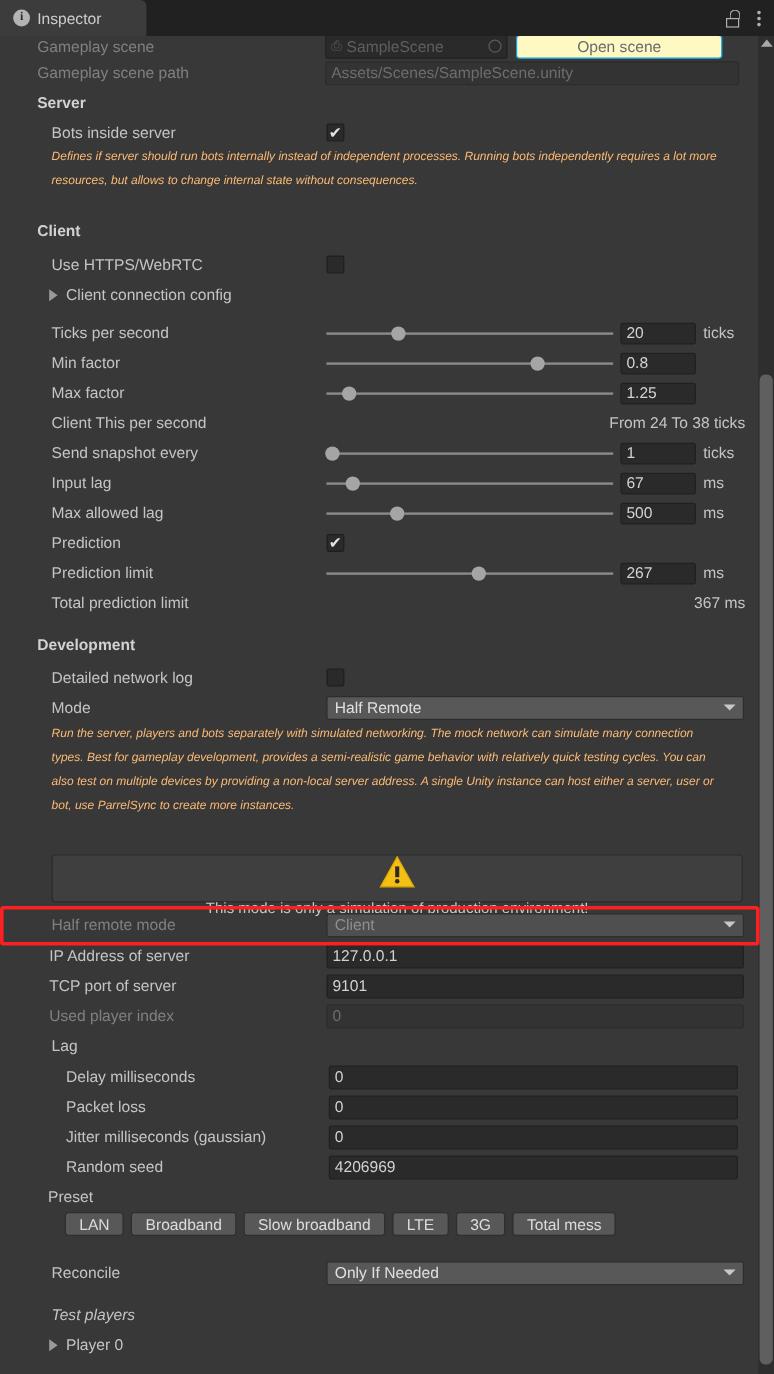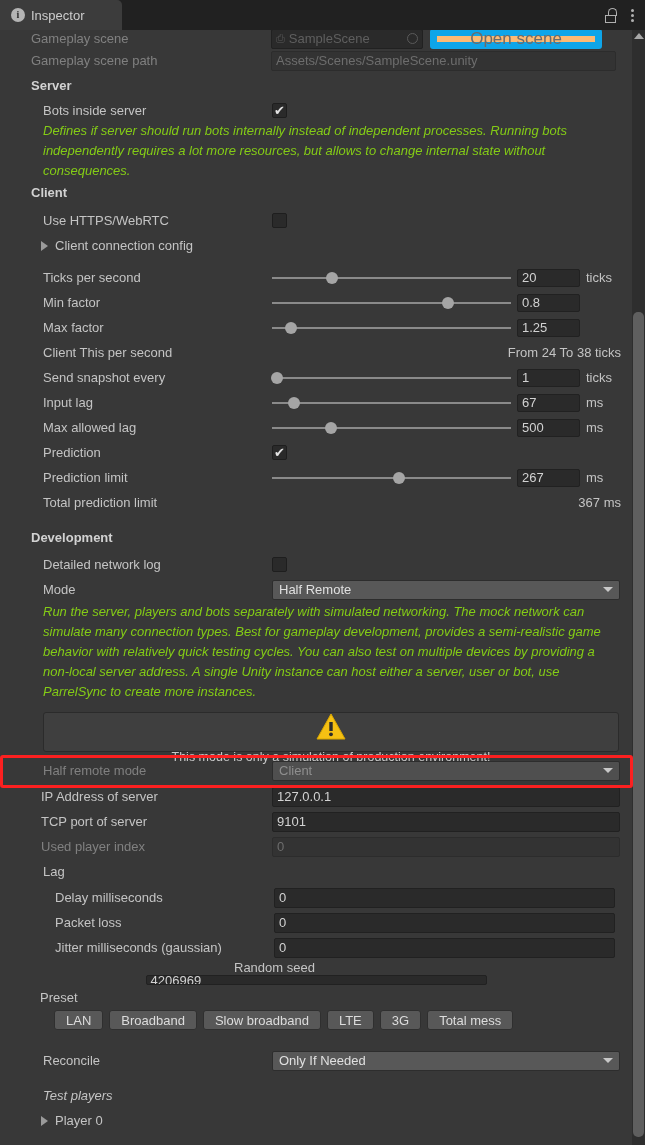--- a/index.html
+++ b/index.html
@@ -124,22 +124,22 @@
   .helpbox {
     position: absolute; background: #3f3f3f; border: 1px solid #2b2b2b;
     border-radius: 3px; display: flex; align-items: center; gap: 10px;
     padding: 0 12px;
   }
   .warn-icon { width: 30px; height: 27px; flex: 0 0 auto; }
   .help-text { font-size: 12.5px; color: #c8c8c8; }
 
   
   .desc {
-    position: absolute; font-style: italic; font-size: 13px;
-    color: #84cc16; line-height: 20px;
+    position: absolute; font-style: italic; font-size: 10px;
+    color: #fdba74; line-height: 20px;
   }
 
   
   .highlight {
     position: absolute; border: 3px solid #fc2020; border-radius: 3px;
     pointer-events: none;
   }
 
   
   .scrollbar {
@@ -161,23 +161,23 @@
     background: #2a2a2a; border: 1px solid #212121; border-radius: 2px;
     height: 20px; display: flex; align-items: center; gap: 4px;
     padding: 0 4px; font-size: 13px; color: #5f5f5f;
   }
   .unity-glyph { font-size: 11px; color: #5a5a5a; }
   .sel-circle {
     width: 11px; height: 11px; border: 1.4px solid #5a5a5a; border-radius: 50%;
     margin-left: auto;
   }
   .openbtn {
-    background: #fdba74; border: 7px solid #0ea5e9; border-radius: 3px;
+    background: #fef9c3; border: 1px solid #0ea5e9; border-radius: 3px;
     height: 20px; display: flex; align-items: center; justify-content: center;
-    font-size: 17px; color: #6b6b6b;
+    font-size: 13px; color: #6b6b6b;
   }
   .suffix { font-size: 13px; color: #c4c4c4; }
   .rtext { font-size: 13px; color: #c4c4c4; }
 </style>
 </head>
 <body>
 
 <div class="titlebar">
   <div class="tab">
     <span class="info-icon">i</span>
@@ -384,21 +384,21 @@
   <div class="row" style="top:880px;">
     <div class="lbl" style="margin-left:55px; width:219px;">Packet loss</div>
     <div class="field tall" style="width:341px;">0</div>
   </div>
 
   <div class="row" style="top:905px;">
     <div class="lbl" style="margin-left:55px; width:219px;">Jitter milliseconds (gaussian)</div>
     <div class="field tall" style="width:341px;">0</div>
   </div>
 
-  <div class="row" style="top:930px;flex-direction:column;">
+  <div class="row" style="top:930px;">
     <div class="lbl" style="margin-left:55px; width:219px;">Random seed</div>
     <div class="field tall" style="width:341px;">4206969</div>
   </div>
 
   <div class="row" style="top:955px;">
     <div class="lbl" style="margin-left:40px;">Preset</div>
   </div>
 
   <div style="position:absolute; left:54px; top:980px; display:flex; gap:6px;">
     <div class="btn">LAN</div>

